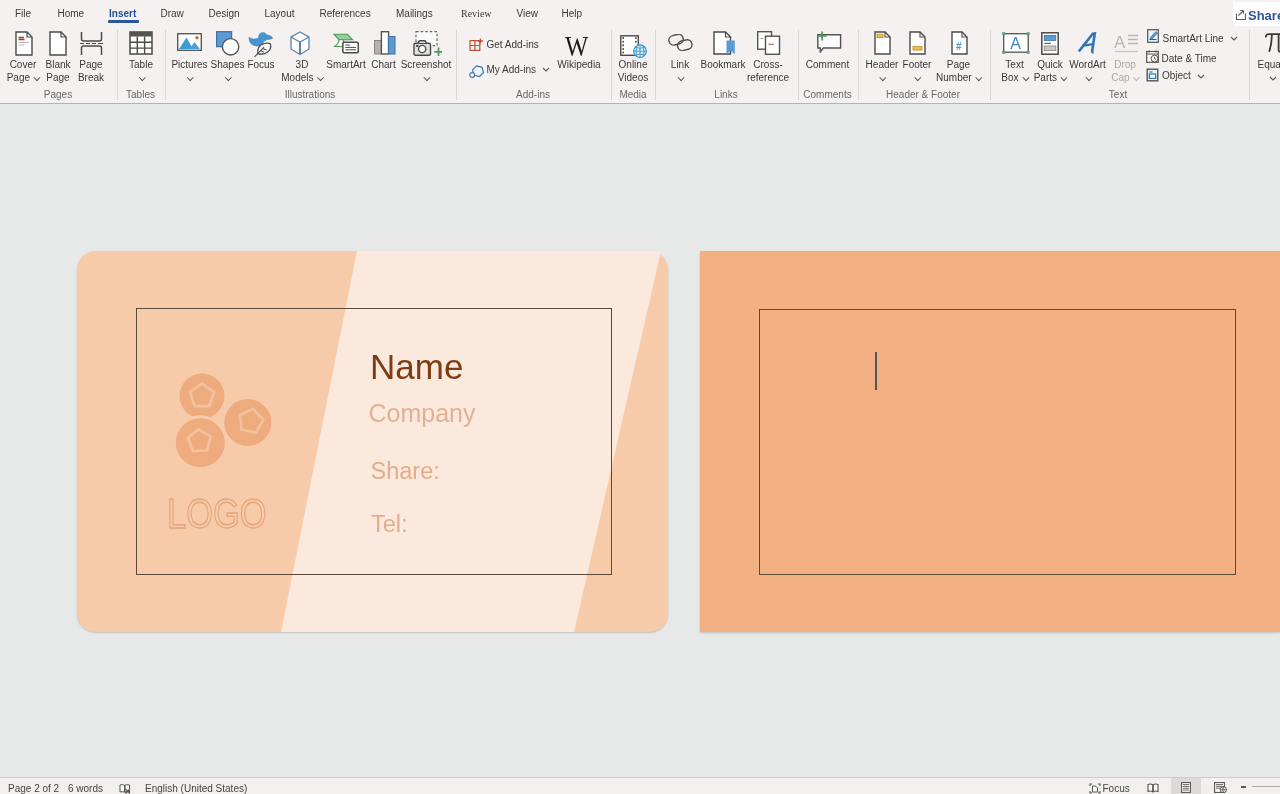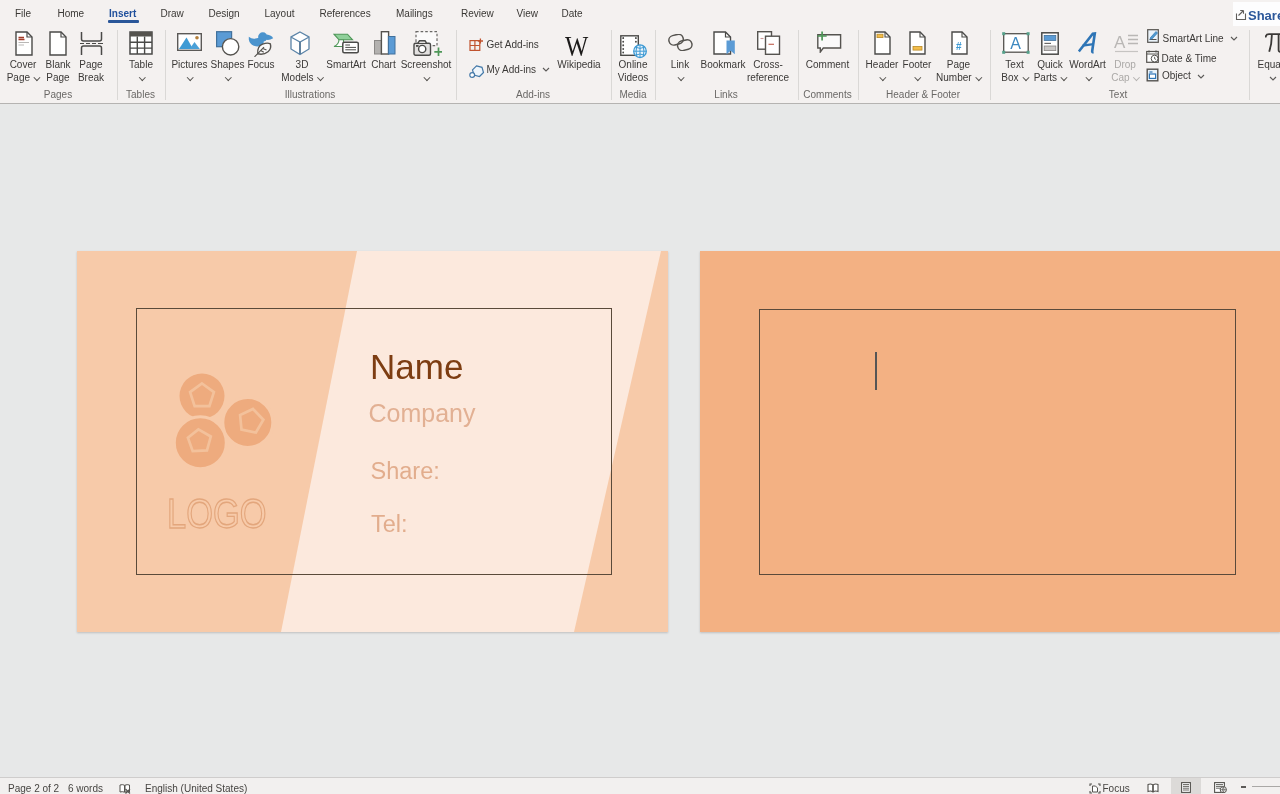--- a/index.html
+++ b/index.html
@@ -24,21 +24,21 @@
 .lb { position:absolute; font-size:10px; color:#3b3937; transform:translateX(-50%); white-space:nowrap; text-align:center; line-height:13px; }
 .lb.gray { color:#aba9a7; }
 .rowtxt { position:absolute; font-size:10px; color:#3b3937; white-space:nowrap; }
 .cv { display:inline-block; width:4.5px; height:4.5px; border-right:1.1px solid #55534f; border-bottom:1.1px solid #55534f; transform:rotate(45deg); vertical-align:2px; margin-left:2px; }
 
 
 #statusbar { position:absolute; left:0; top:777px; width:1280px; height:17px; background:#f2f0ef; border-top:1px solid #cfcdcc; font-size:10px; color:#474542; }
 .st { position:absolute; top:4.5px; white-space:nowrap; }
 
 
-#card1 { position:absolute; left:77px; top:251px; width:591px; height:381px; background:#f7caa9; box-shadow:0 1px 2px rgba(0,0,0,0.18); }
+#card1 { position:absolute; left:77px; top:251px; width:591px; height:381px; background:#f7caa9; box-shadow:0 1px 2px rgba(0,0,0,0.18);border-radius:19px; }
 #card2 { position:absolute; left:700px; top:251px; width:580px; height:381px; background:#f3b183; box-shadow:0 1px 2px rgba(0,0,0,0.18); }
 #band { position:absolute; left:0; top:0; width:591px; height:381px; }
 .inrect { position:absolute; border:1px solid #5a4a3a; }
 #r1 { left:58.5px; top:57px; width:476px; height:267px; }
 #r2 { left:58.5px; top:57.5px; width:477px; height:266px; }
 #cursor { position:absolute; left:175px; top:101px; width:1.5px; height:38px; background:#555; }
 .cardtxt { position:absolute; white-space:nowrap; }
 #t-name { left:293px; top:95.5px; font-size:35px; color:#7d3d12; }
 #t-company { left:291.5px; top:148px; font-size:25px; color:#e2b093; }
 #t-email { left:293.5px; top:207px; font-size:23.5px; color:#e2ad8d; }
@@ -51,23 +51,23 @@
 
   <div id="tabbar">
     <span class="tab" style="left:15px;">File</span>
     <span class="tab" style="left:57.5px;">Home</span>
     <span class="tab sel" style="left:109px;">Insert</span>
     <span class="tab" style="left:160.5px;">Draw</span>
     <span class="tab" style="left:208.5px;">Design</span>
     <span class="tab" style="left:264.5px;">Layout</span>
     <span class="tab" style="left:319.5px;">References</span>
     <span class="tab" style="left:396px;">Mailings</span>
-    <span class="tab" style="left:461px;">Review</span>
+    <span class="tab" style="left:461px;font-family:Liberation Serif, serif;">Review</span>
     <span class="tab" style="left:516.5px;">View</span>
-    <span class="tab" style="left:561.5px;">Date</span>
+    <span class="tab" style="left:561.5px;">Help</span>
     <div id="ins-underline"></div>
     <div id="share">
       <svg width="13" height="13" viewBox="0 0 13 13">
           <path d="M1.5 5.5 L1.5 11.5 L10.5 11.5 L10.5 5.5" fill="none" stroke="#5f5d5b" stroke-width="1.1"></path>
           <path d="M3.5 7.5 L8.5 2.5 M8.5 2.5 L8.5 5.8 M8.5 2.5 L5.2 2.5" fill="none" stroke="#5f5d5b" stroke-width="1.1"></path>
         </svg>
       <span>Share</span>
     </div>
   </div>
 

